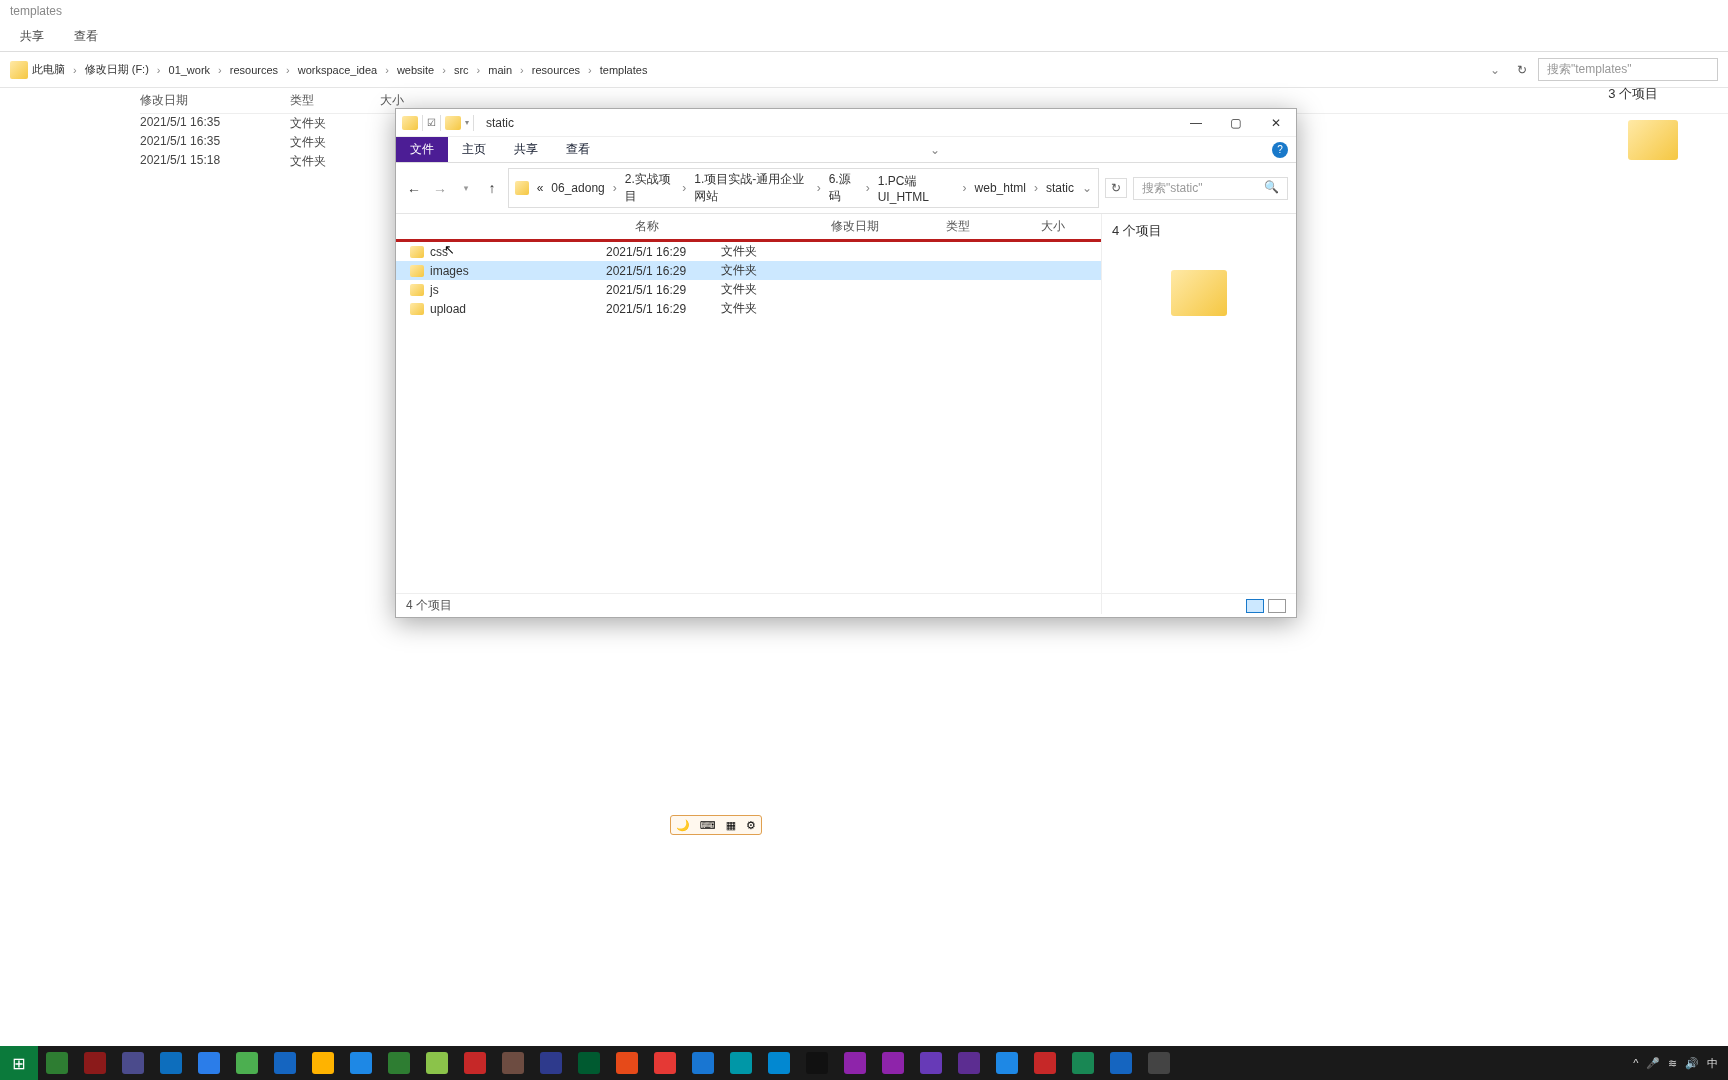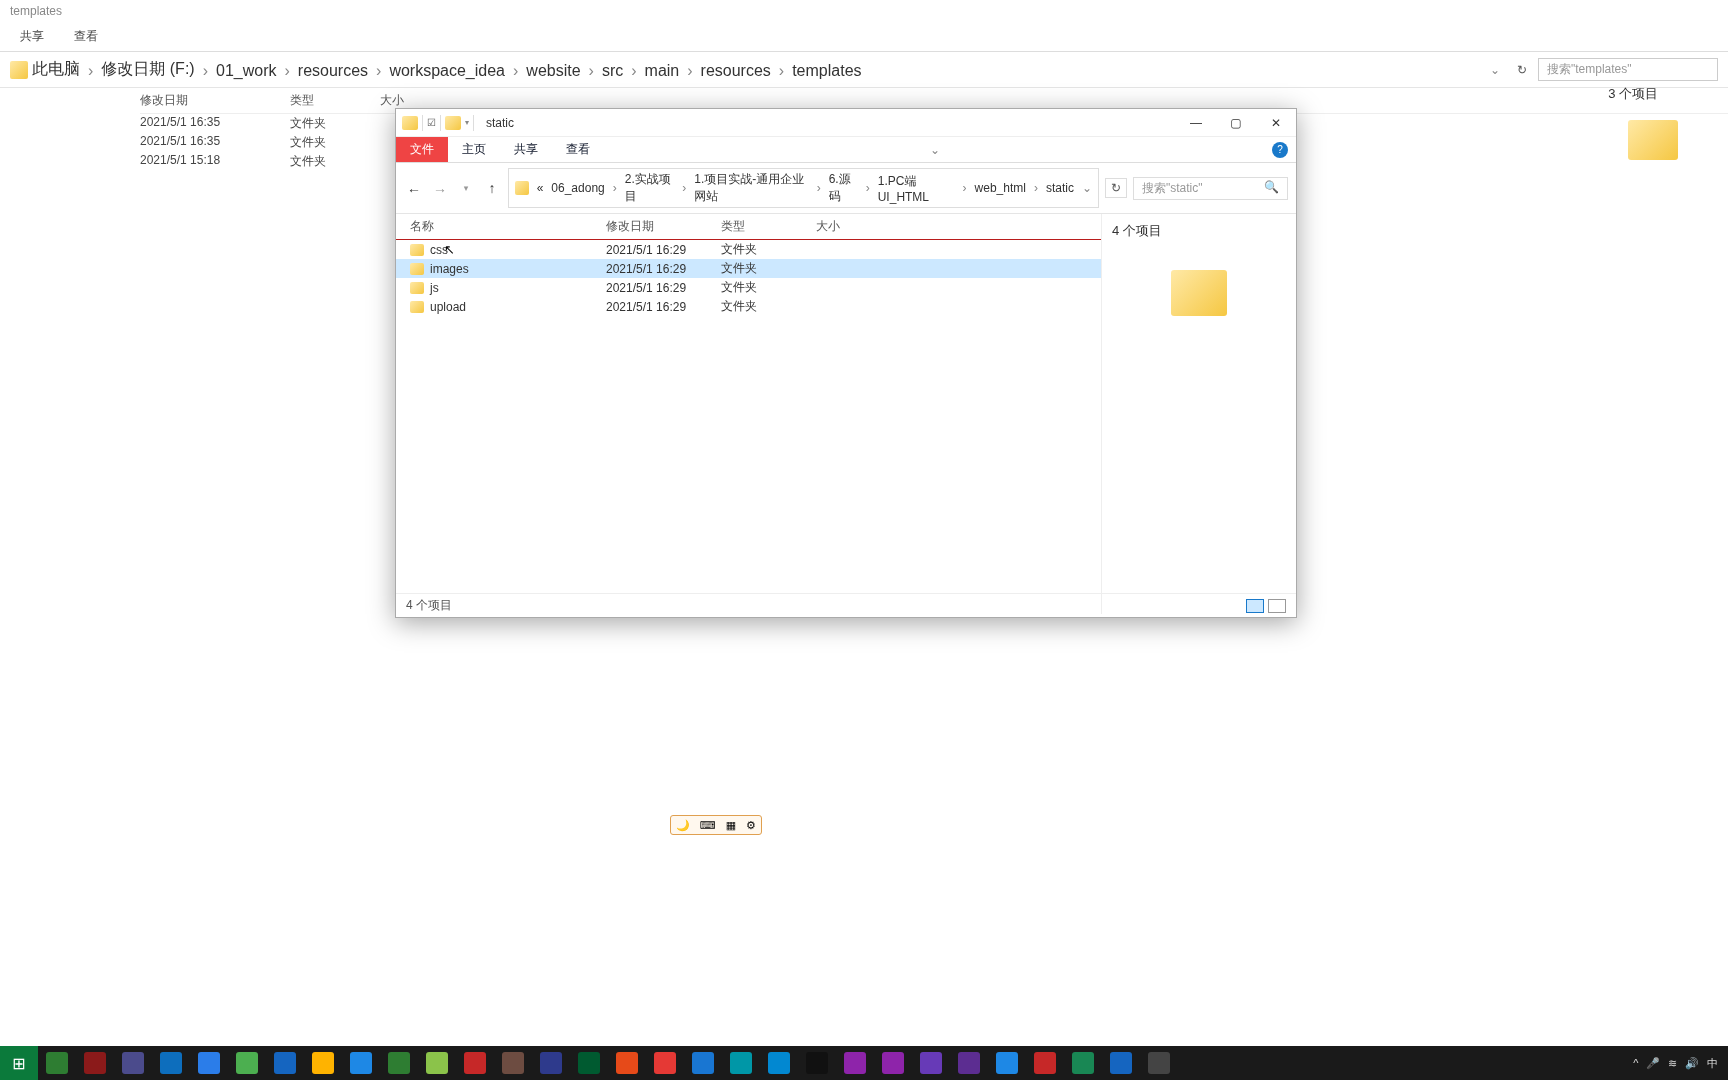--- a/index.html
+++ b/index.html
@@ -4,21 +4,21 @@
 <style>
 * { margin: 0; padding: 0; box-sizing: border-box; font-family: "Microsoft YaHei", "Segoe UI", sans-serif; }
 body { background: #ffffff; width: 1728px; height: 1080px; overflow: hidden; position: relative; font-size: 12px; }
 
 
 .bg-window { position: absolute; top: 0; left: 0; width: 100%; height: 100%; background: #fff; }
 .bg-title { padding: 4px 10px; color: #888; font-size: 12px; }
 .bg-ribbon { padding: 6px 20px; display: flex; gap: 30px; font-size: 12px; color: #444; border-bottom: 1px solid #ddd; }
 .bg-addr { display: flex; align-items: center; padding: 6px 10px; border-bottom: 1px solid #e5e5e5; gap: 4px; }
 .addr-icon { width: 18px; height: 18px; background: linear-gradient(135deg,#ffe9a6,#f5c742); border-radius: 2px; }
-.breadcrumb { display: flex; align-items: flex-end; gap: 8px; font-size: 16px; color: #333; flex: 1; }
+.breadcrumb { display: flex; align-items: center; gap: 8px; font-size: 11px; color: #333; flex: 1; }
 .breadcrumb .sep { color: #888; }
 .bg-search { border: 1px solid #ccc; padding: 2px 8px; width: 180px; color: #999; font-size: 12px; }
 .bg-refresh { width: 24px; text-align: center; color: #555; }
 .bg-header-row { display: flex; padding: 4px 0; border-bottom: 1px solid #eee; color: #555; font-size: 12px; margin-left: 140px; }
 .bg-items { margin-left: 140px; }
 .bg-row { display: flex; padding: 1px 0; font-size: 12px; color: #444; }
 .bg-count { position: absolute; right: 70px; top: 85px; font-size: 13px; color: #333; }
 .bg-folder-preview { position: absolute; right: 50px; top: 120px; width: 50px; height: 40px; background: linear-gradient(135deg,#ffe9a6,#f5c742); border-radius: 3px; }
 .col-date { width: 150px; }
 .col-type { width: 90px; }
@@ -29,34 +29,34 @@
 .fg-titlebar { display: flex; align-items: center; height: 28px; border-bottom: 1px solid #eee; }
 .qa-icons { display: flex; align-items: center; gap: 4px; padding: 0 6px; }
 .qa-folder { width: 16px; height: 14px; background: linear-gradient(135deg,#ffe9a6,#f5c742); border-radius: 2px; }
 .qa-sep { width: 1px; height: 16px; background: #ddd; }
 .fg-title { padding-left: 6px; font-size: 12px; color: #333; flex: 1; }
 .win-controls { display: flex; }
 .win-btn { width: 40px; height: 28px; text-align: center; line-height: 28px; font-size: 12px; color: #333; }
 
 .fg-ribbon { display: flex; align-items: center; height: 26px; border-bottom: 1px solid #ddd; }
 .fg-tab { padding: 4px 14px; font-size: 12px; color: #0f172a; }
-.fg-tab.active { background: #ef4444; color: #fff; }
+.fg-tab.active { background: #4c1d95; color: #fff; }
 .fg-help { margin-left: auto; width: 16px; height: 16px; border-radius: 50%; background: #1979ca; color: #fff; text-align: center; line-height: 16px; font-size: 10px; margin-right: 8px; }
 
 .fg-addr { display: flex; align-items: center; padding: 5px 8px; border-bottom: 1px solid #e5e5e5; gap: 6px; }
 .nav-arrow { width: 20px; text-align: center; color: #999; font-size: 14px; }
 .nav-arrow.active { color: #333; }
 .fg-breadcrumb { display: flex; align-items: center; gap: 8px; font-size: 12px; color: #333; flex: 1; border: 1px solid #ddd; padding: 2px 6px; overflow: hidden; }
 .fg-breadcrumb .sep { color: #888; }
 .fg-refresh { width: 22px; text-align: center; color: #555; border: 1px solid #ddd; padding: 2px 0; }
 .fg-search { border: 1px solid #ddd; padding: 2px 8px; width: 155px; color: #999; font-size: 12px; display: flex; justify-content: space-between; }
 
 .fg-body { display: flex; height: calc(100% - 108px); }
 .fg-list { flex: 1; }
-.fg-header-row { display: flex; padding: 4px 0; border-bottom: 1px solid #b91c1c; color: #555; font-size: 12px; }
+.fg-header-row { display: flex; padding: 4px 0; border-bottom: 3px solid #b91c1c; color: #555; font-size: 12px; justify-content: flex-end; }
 .fg-header-row > div, .fg-file-row > div { padding-right: 10px; }
 .fg-name { width: 210px; padding-left: 14px; display: flex; align-items: center; gap: 6px; }
 .fg-date { width: 115px; }
 .fg-type { width: 95px; }
 .fg-size { width: 60px; }
 .fg-file-row { display: flex; padding: 1px 0; font-size: 12px; color: #333; align-items: center; }
 .fg-file-row.selected { background: #cce8ff; }
 .file-folder-icon { width: 14px; height: 12px; background: linear-gradient(135deg,#ffe9a6,#f5c742); border-radius: 2px; flex-shrink: 0; }
 
 .fg-preview { width: 195px; border-left: 1px solid #eee; padding: 8px 10px; }

